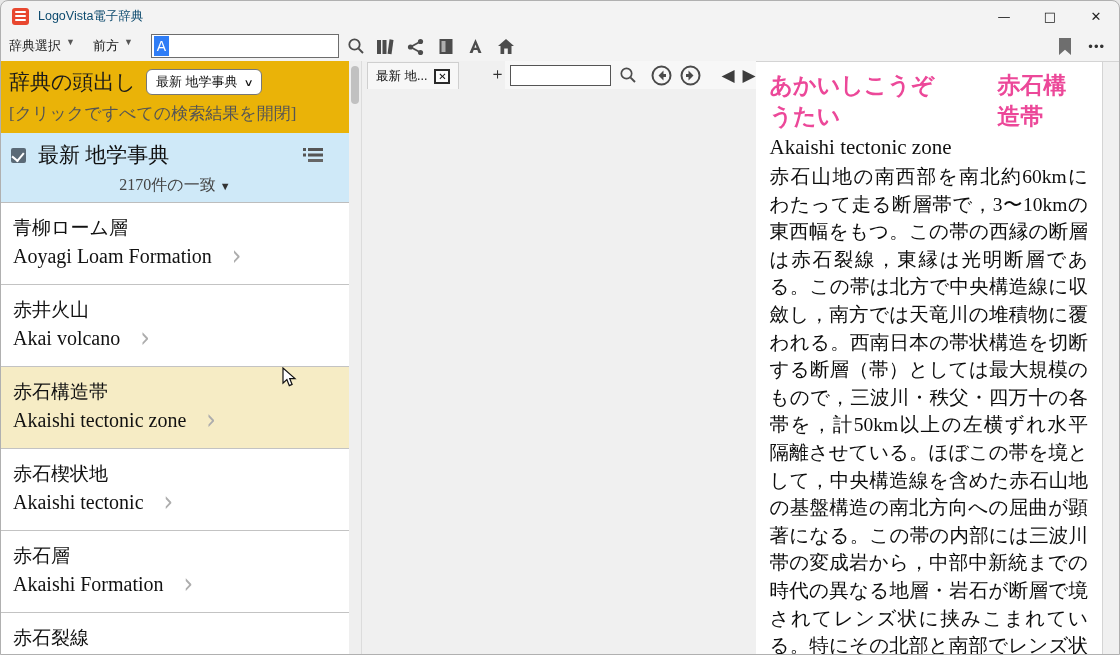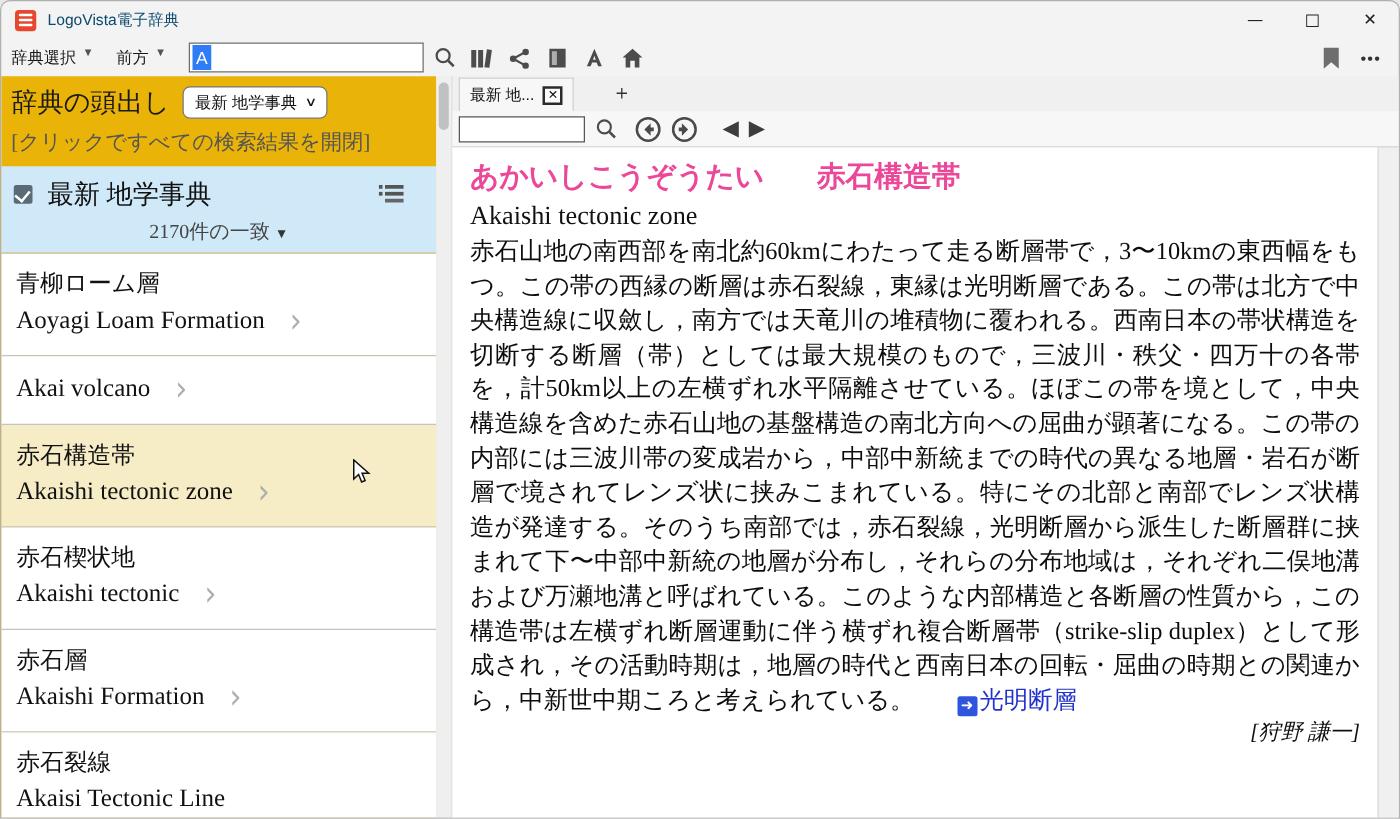--- a/index.html
+++ b/index.html
@@ -56,21 +56,21 @@
   .sb-item { padding:11px 12px 13px; border-bottom:1px solid #c3c3c3; background:#fff; }
   .sb-item.hl { background:#f6ecc5; }
   .sb-item .ja { font-size:19px; color:#111; line-height:27px; }
   .sb-item .en { font-size:20px; color:#111; line-height:30px; display:flex; align-items:center; }
   .sb-item .chv { color:#adadad; font-size:24px; margin-left:20px; line-height:20px;
                   font-family:"DejaVu Sans",sans-serif; transform:scaleY(1.15); }
   .sb-scroll { width:12px; background:#efefef; position:relative; flex:none; }
   .sb-thumb { position:absolute; top:5px; left:2px; width:8px; height:38px; background:#c1c1c1; border-radius:4px; }
 
   
-  .content { flex:1; display:flex; flex-direction:column; background:#f0f0f0; border-left:1px solid #dcdcdc; }
+  .content { flex:1; display:flex; flex-direction:row; background:#f0f0f0; border-left:1px solid #dcdcdc; }
   .tabbar { height:28px; display:flex; align-items:flex-end; padding-left:5px; }
   .tab { height:27px; background:#f7f7f7; border:1px solid #cfcfcf; border-bottom:none;
          display:flex; align-items:center; gap:7px; padding:0 8px; font-size:12.5px; color:#111; }
   .tabclose { width:16px; height:15px; border:2px solid #2b2b2b; display:flex; align-items:center;
               justify-content:center; font-size:10px; font-weight:bold; color:#111; background:#fdfdfd;
               font-family:"DejaVu Sans",sans-serif; }
   .plus { margin-left:30px; font-size:16px; color:#333; padding-bottom:4px; }
   .ctoolbar { height:28px; background:#f7f7f7; display:flex; align-items:center; padding-left:5px; gap:8px; }
   .cinput { width:101px; height:21px; background:#fff; border:1px solid #555; }
   .cic { display:flex; align-items:center; justify-content:center; }
@@ -210,20 +210,21 @@
 
       <div class="sb-list">
         <div class="sb-item">
           <div class="ja">青柳ローム層</div>
           <div class="en">
               <span>Aoyagi Loam Formation</span>
               <span class="chv">›</span>
             </div>
         </div>
         <div class="sb-item">
+          <div class="ja">赤井火山</div>
           <div class="en">
               <span>Akai volcano</span>
               <span class="chv">›</span>
             </div>
         </div>
         <div class="sb-item hl">
           <div class="ja">赤石構造帯</div>
           <div class="en">
               <span>Akaishi tectonic zone</span>
               <span class="chv">›</span>

